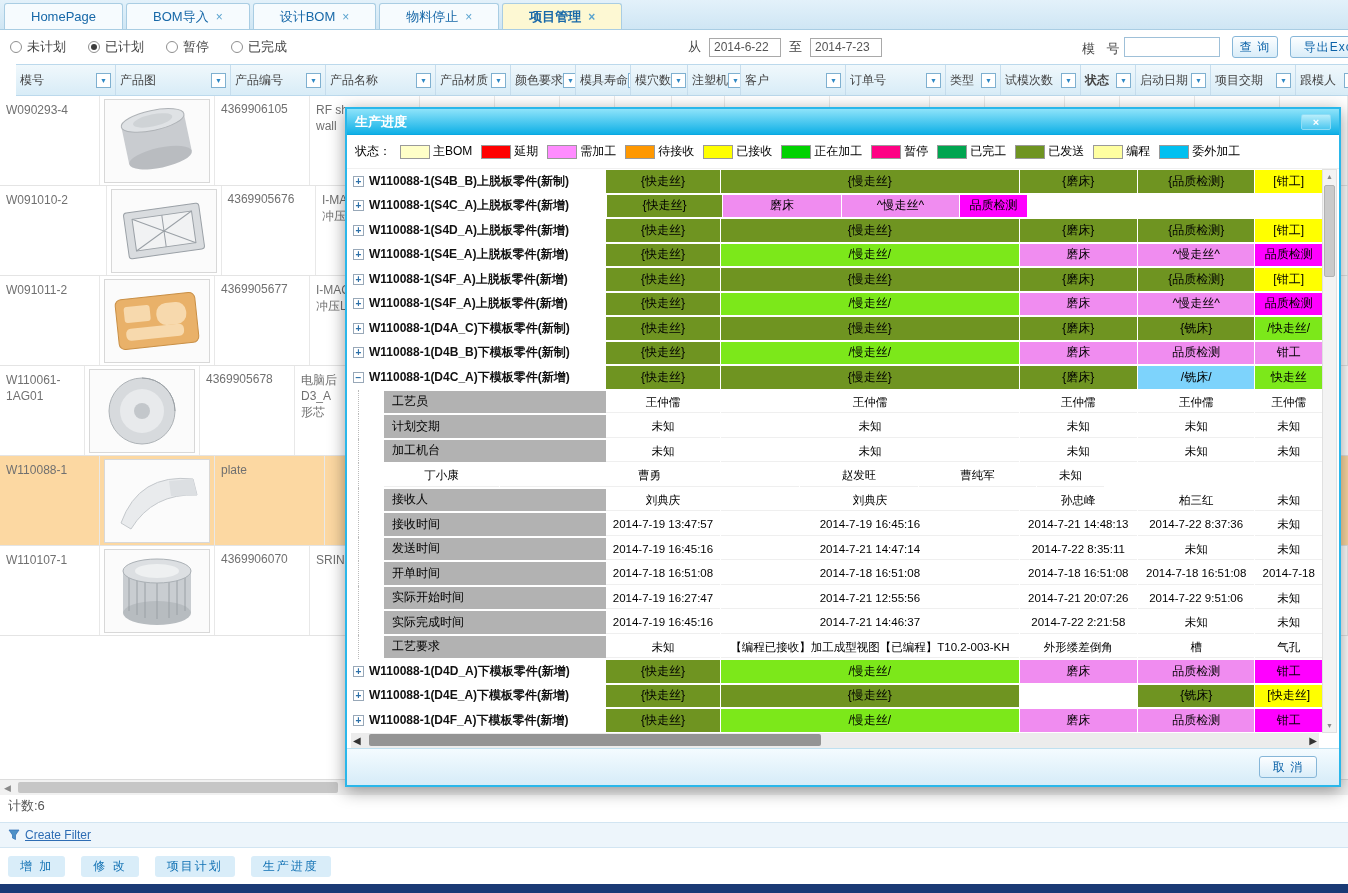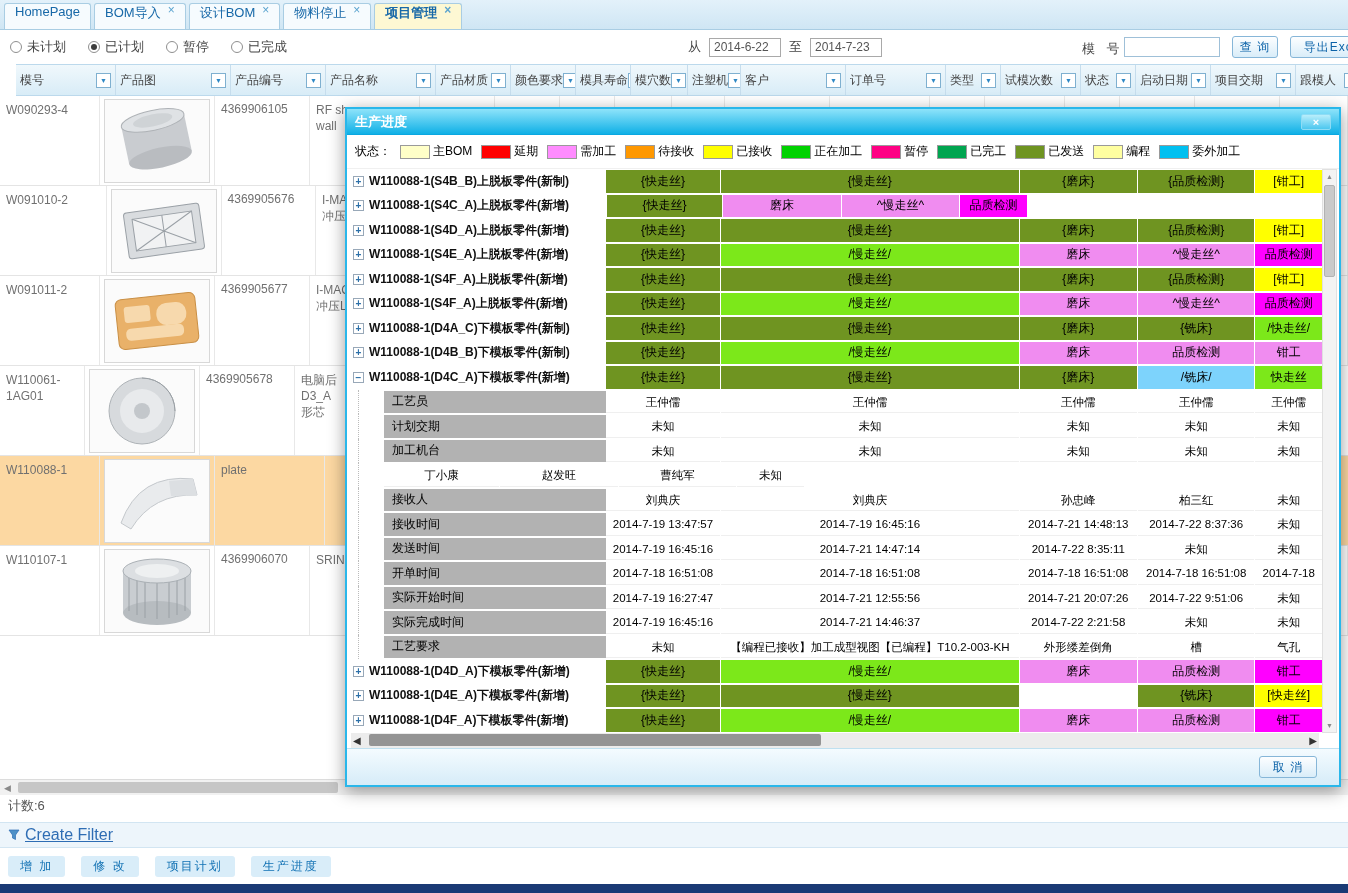--- a/index.html
+++ b/index.html
@@ -5,21 +5,21 @@
   * { box-sizing: border-box; }
   html,body { margin:0; padding:0; background:#fff; }
   body { font-family:"Liberation Sans","DejaVu Sans",sans-serif; font-size:12px; color:#333; }
   .window { position:relative; width:1348px; height:893px; background:#fff; overflow:hidden; }
 
   
   .tab-bar { position:absolute; top:0; left:0; width:1348px; height:30px;
     background:linear-gradient(#e3f1fa,#cfe6f4); border-bottom:1px solid #a9cde3;
     display:flex; align-items:flex-end; padding-left:4px; }
   .tab { height:26px; background:#f6fbfe; border:1px solid #a9cde3; border-bottom:none;
-    border-radius:3px 3px 0 0; margin-right:3px; padding:0 10px; display:flex; align-items:flex-start;
+    border-radius:3px 3px 0 0; margin-right:3px; padding:0 26px; display:flex; align-items:center;
     gap:7px; color:#1768a8; font-size:13px; cursor:default; }
   .tab.active { background:#fdf8d3; font-weight:bold; }
   .tab-close { color:#5aa3cf; font-size:12px; line-height:1; }
 
   
   .filter-bar { position:absolute; top:30px; left:0; width:1348px; height:34px; background:#fff; }
   .radio-group { position:absolute; left:10px; top:0; height:34px; display:flex; align-items:center; gap:22px; }
   .radio-item { display:flex; align-items:center; gap:5px; color:#444; font-size:13px; }
   .radio-dot { width:12px; height:12px; border:1px solid #8f8f8f; border-radius:50%; background:#fff; position:relative; }
   .radio-dot.checked::after { content:""; position:absolute; left:2px; top:2px; right:2px; bottom:2px; border-radius:50%; background:#3d3d3d; }
@@ -48,21 +48,21 @@
   .mould-text { width:82px; word-wrap:break-word; line-height:1.35; }
   .name-text { width:44px; word-wrap:break-word; line-height:1.35; }
 
   .main-hscroll { position:absolute; top:779px; left:0; width:1348px; height:16px; background:#f1f1f1; border-top:1px solid #dcdcdc; }
   .main-hscroll .arrow { position:absolute; left:4px; top:1px; color:#8a8a8a; font-size:9px; line-height:14px; }
   .main-hscroll .thumb { position:absolute; left:18px; top:2px; width:320px; height:11px; background:#c6c6c6; border-radius:2px; }
 
   .count-text { position:absolute; left:8px; top:797px; font-size:13px; color:#555; }
   .create-filter-bar { position:absolute; left:0; top:822px; width:1348px; height:26px; background:#edf5fb;
     border-top:1px solid #d2e5f2; border-bottom:1px solid #d2e5f2; display:flex; align-items:center; padding-left:8px; gap:5px; }
-  .create-filter-link { color:#2e6db4; text-decoration:underline; font-size:16px; }
+  .create-filter-link { color:#2e6db4; text-decoration:underline; font-size:12px; }
   .bottom-toolbar { position:absolute; left:0; top:848px; width:1348px; height:36px; background:#fff;
     display:flex; align-items:center; gap:16px; padding-left:8px; }
   .tb-btn { border:none; background:#d9edf9; color:#1272b4; font-size:12px; height:21px; padding:0 12px;
     border-radius:3px; letter-spacing:2px; font-family:inherit; }
   .bottom-strip { position:absolute; left:0; top:884px; width:1348px; height:9px; background:#1a3a75; }
 
   
   .modal { position:absolute; left:345px; top:107px; width:996px; height:680px; background:#fff;
     border:2px solid #29b7ea; box-shadow:0 4px 16px rgba(0,0,0,.4); z-index:10; }
   .modal-title { height:26px; background:linear-gradient(#8ee3fa,#0fb0e6); border-bottom:1px solid #0aa7e0;
@@ -206,21 +206,21 @@
         <span class="filter-btn">▼</span>
       </div>
       <div class="hcell" style="width: 55px;">
         <span class="hlabel">类型</span>
         <span class="filter-btn">▼</span>
       </div>
       <div class="hcell" style="width: 80px;">
         <span class="hlabel">试模次数</span>
         <span class="filter-btn">▼</span>
       </div>
-      <div class="hcell" style="width: 55px;">
+      <div class="hcell" style="width: 55px; font-weight: bold;">
         <span class="hlabel">状态</span>
         <span class="filter-btn">▼</span>
       </div>
       <div class="hcell" style="width: 75px;">
         <span class="hlabel">启动日期</span>
         <span class="filter-btn">▼</span>
       </div>
       <div class="hcell" style="width: 85px;">
         <span class="hlabel">项目交期</span>
         <span class="filter-btn">▼</span>
@@ -604,20 +604,21 @@
           <div class="d-label">加工机台</div>
           <div class="d-val" style="width: 115px;">未知</div>
           <div class="d-val" style="width: 299px;">未知</div>
           <div class="d-val" style="width: 118px;">未知</div>
           <div class="d-val" style="width: 117px;">未知</div>
           <div class="d-val" style="width: 67px;">未知</div>
         </div>
         <div class="d-row">
           <div class="d-indent"></div>
           <div class="d-val" style="width: 115px;">丁小康</div>
+          <div class="d-val" style="width: 299px;">曹勇</div>
           <div class="d-val" style="width: 118px;">赵发旺</div>
           <div class="d-val" style="width: 117px;">曹纯军</div>
           <div class="d-val" style="width: 67px;">未知</div>
         </div>
         <div class="d-row">
           <div class="d-indent"></div>
           <div class="d-label">接收人</div>
           <div class="d-val" style="width: 115px;">刘典庆</div>
           <div class="d-val" style="width: 299px;">刘典庆</div>
           <div class="d-val" style="width: 118px;">孙忠峰</div>

